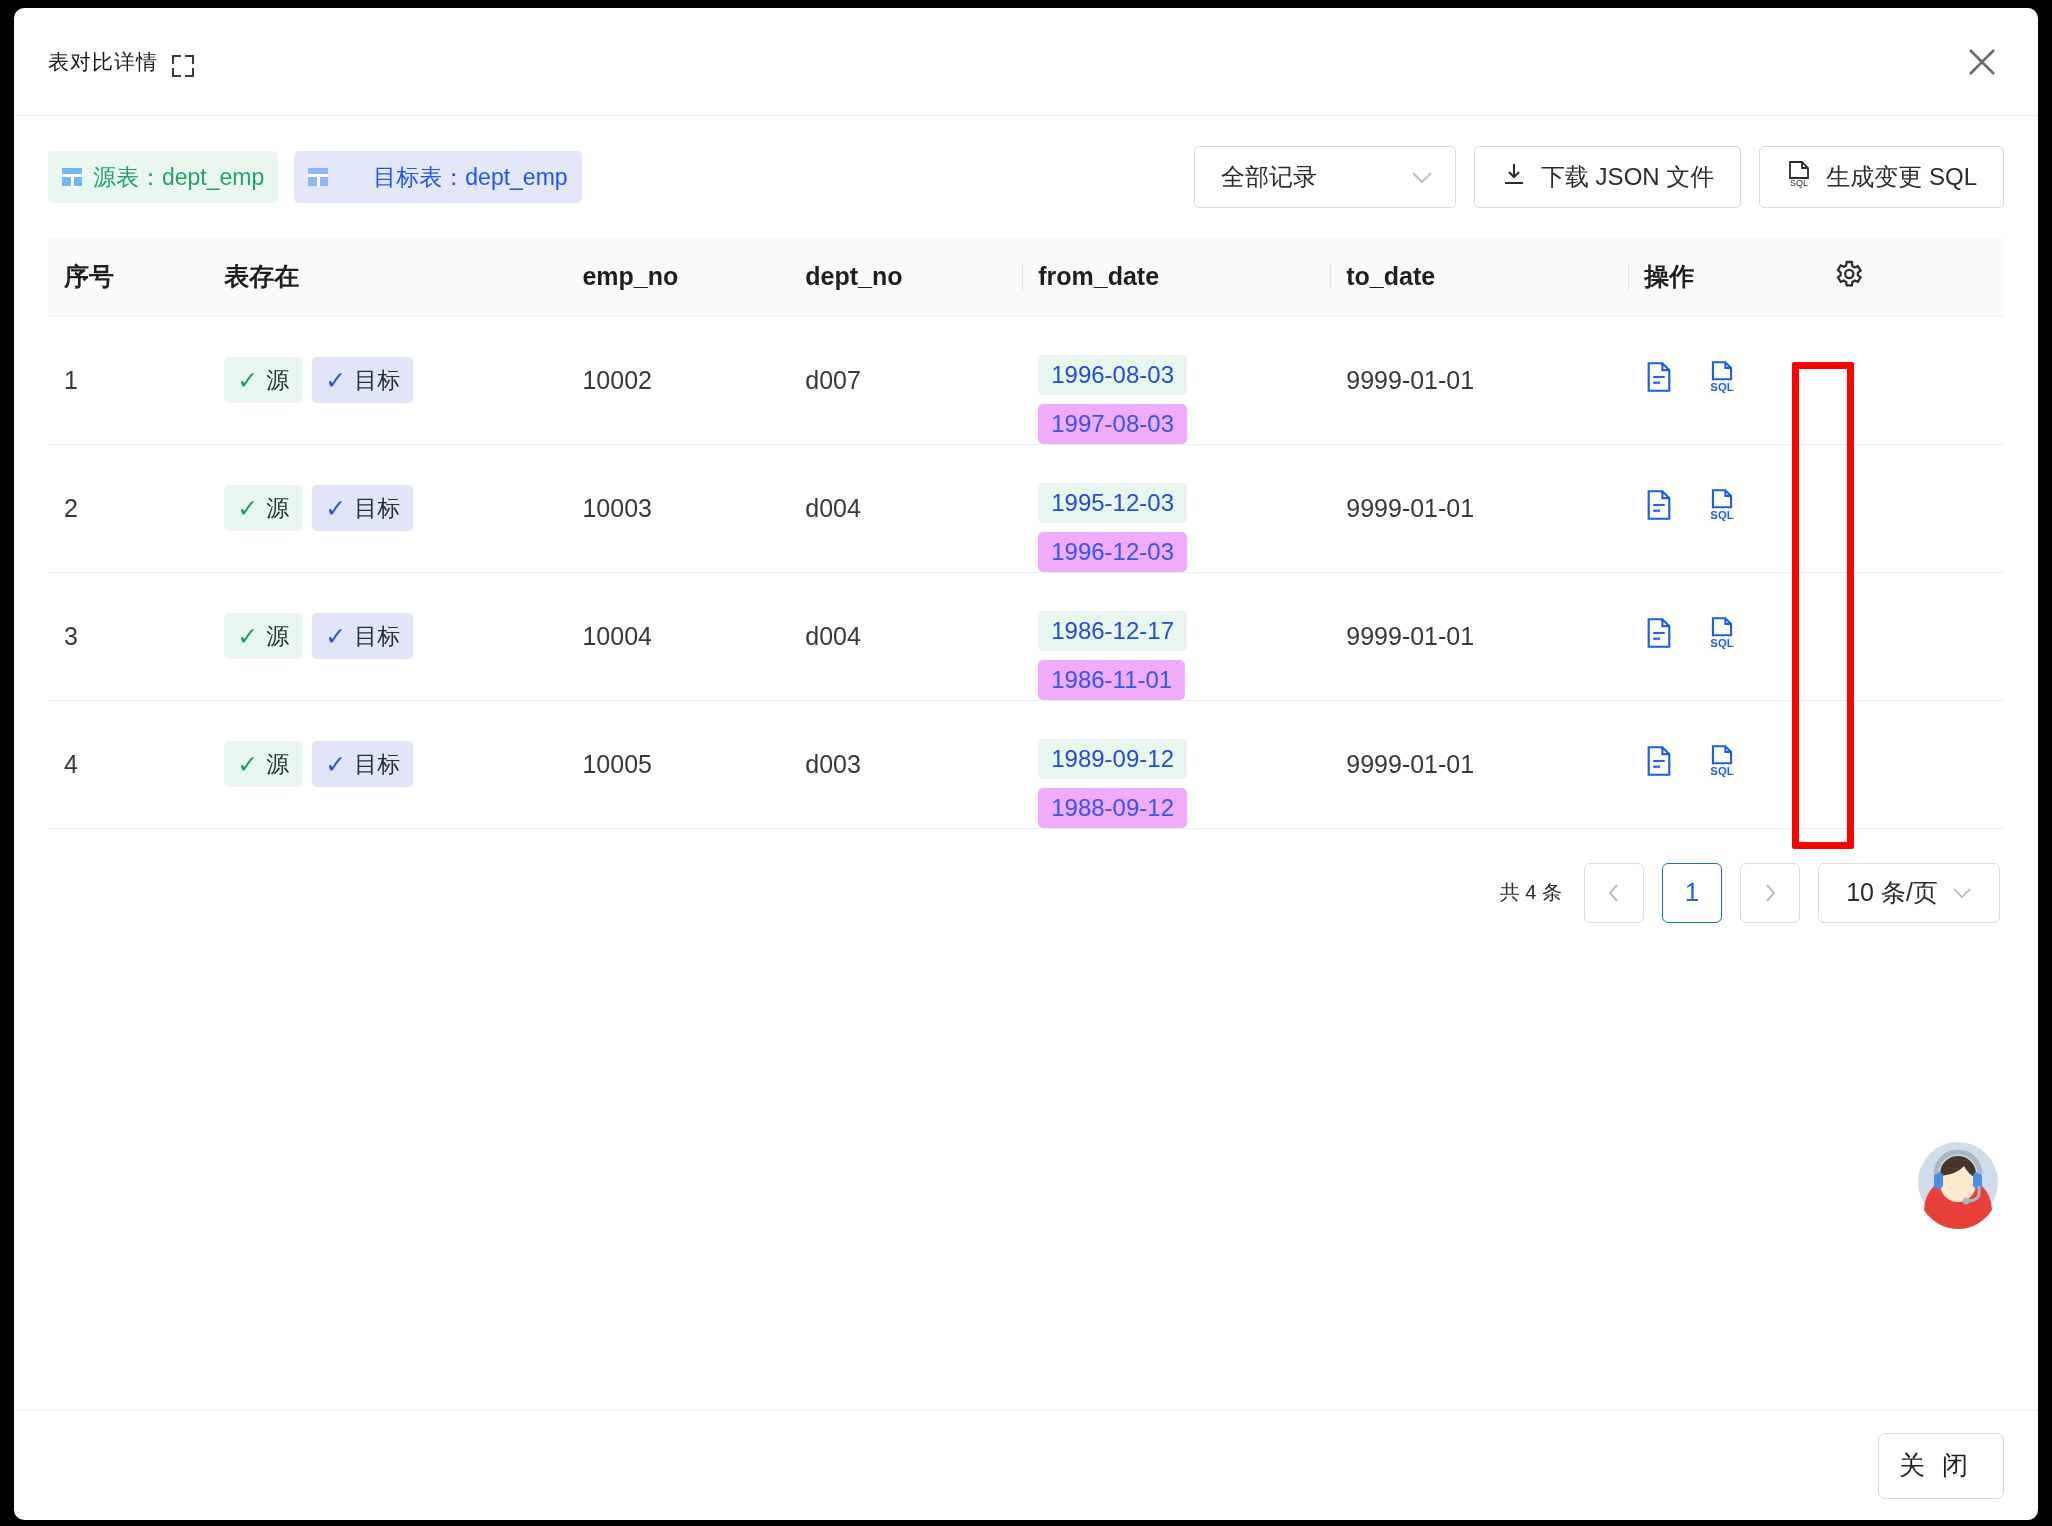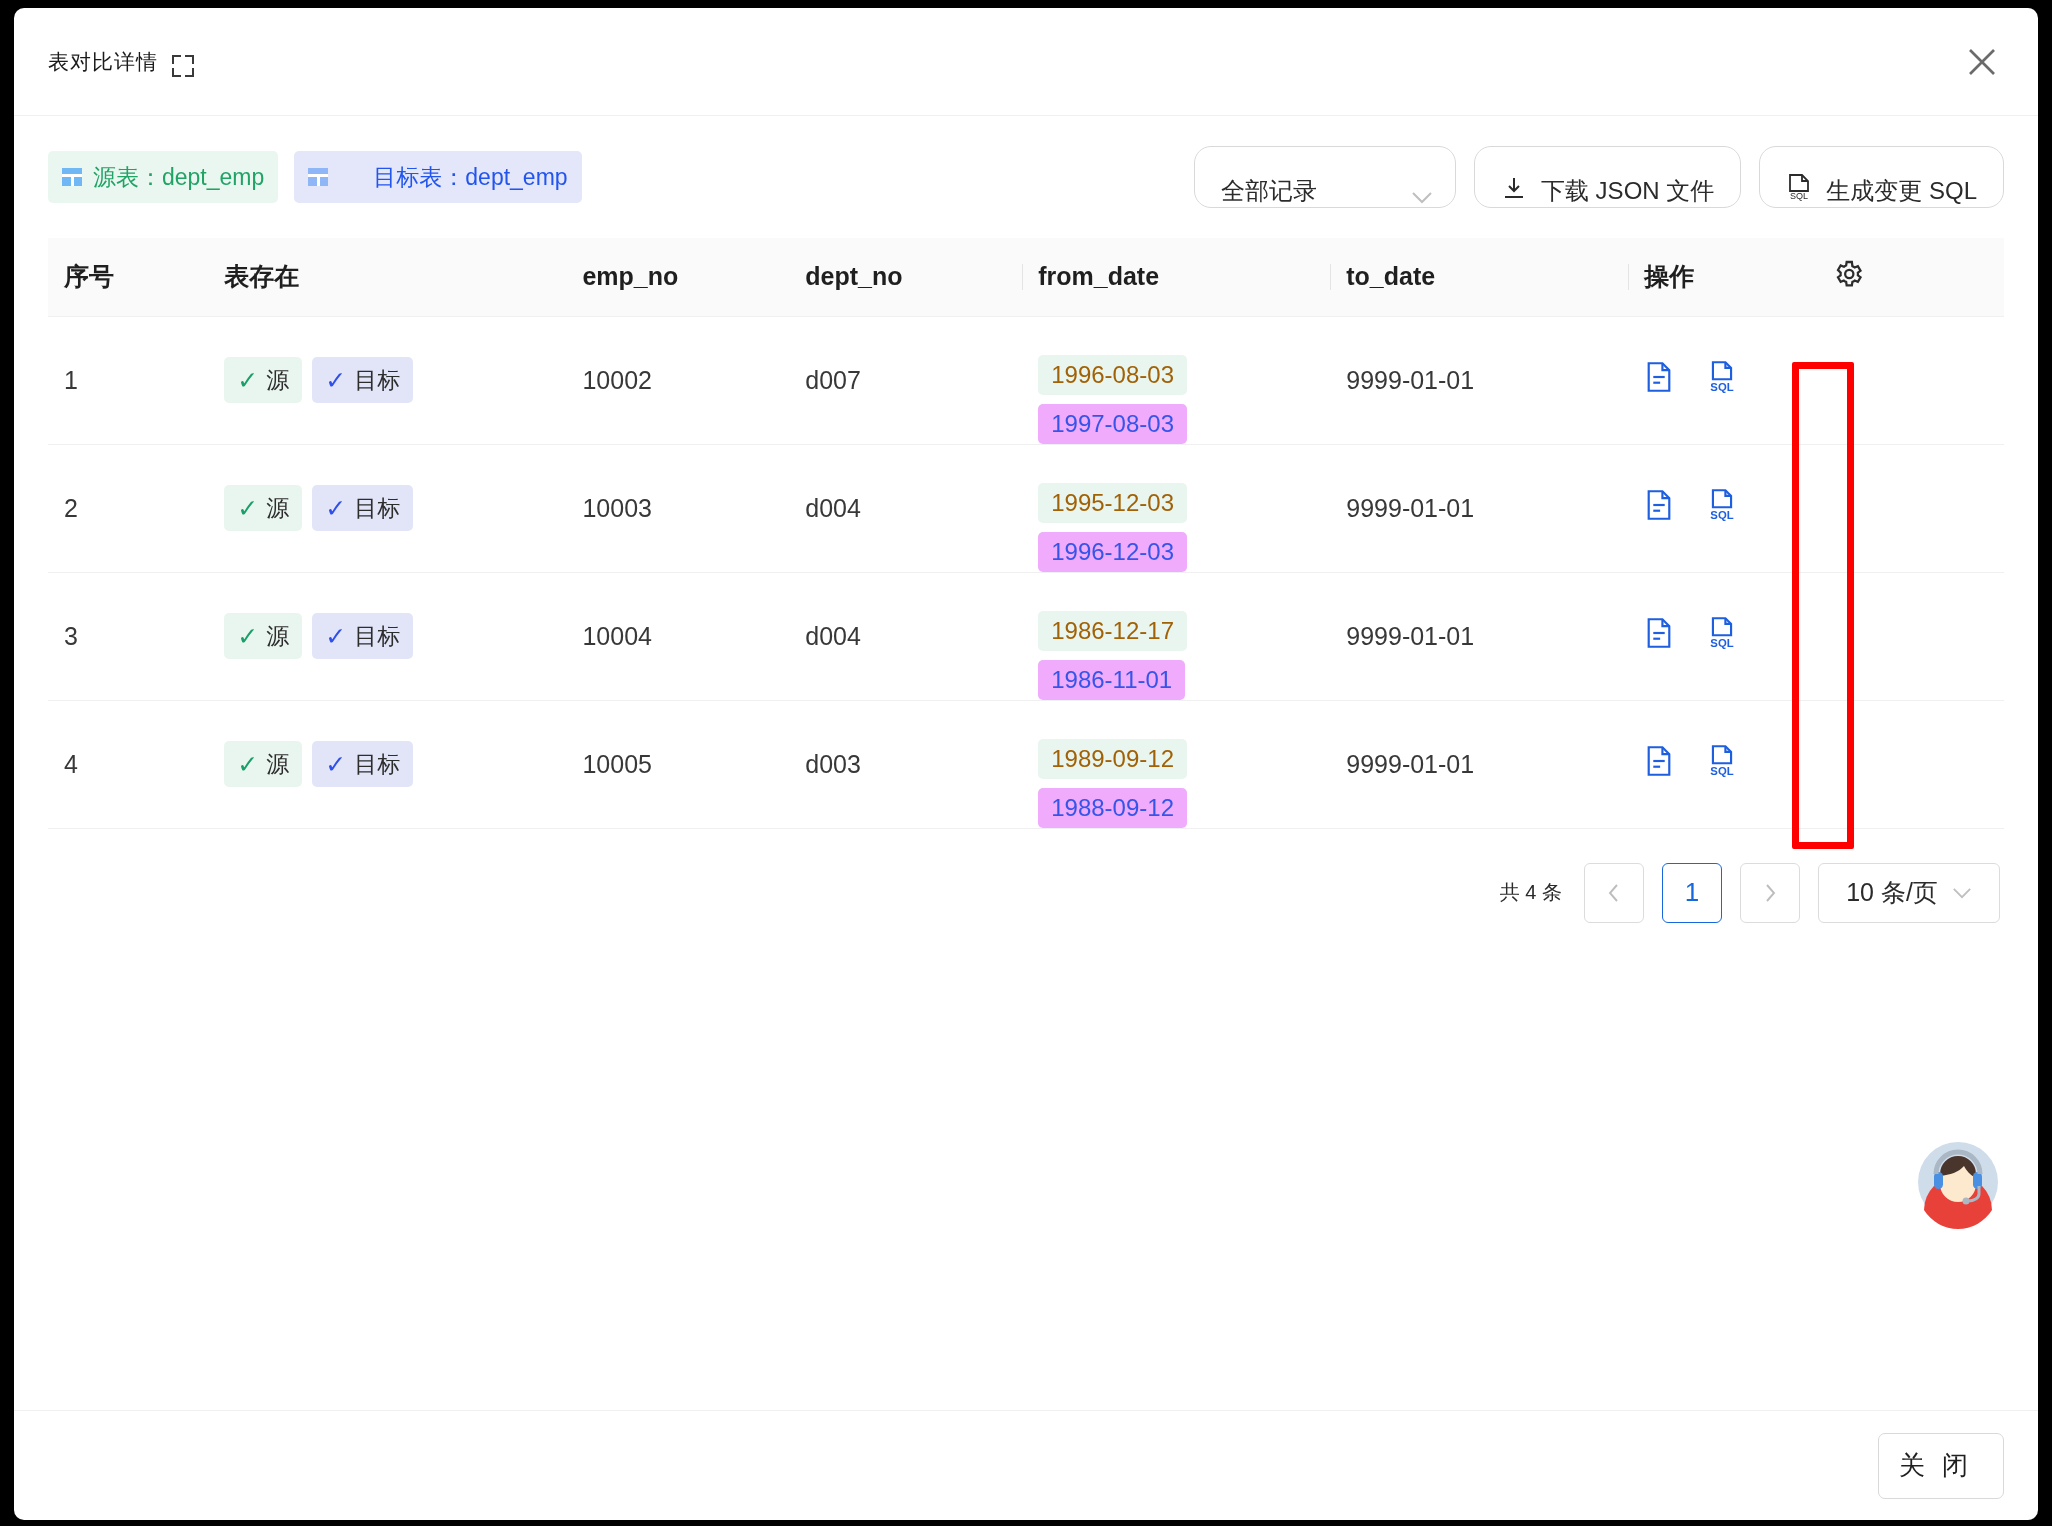--- a/index.html
+++ b/index.html
@@ -122,26 +122,26 @@
     position: absolute;
     left: 9px; top: 6px;
     width: 2.5px; height: 12px;
     background: #ffffff;
   }
 
   .toolbar-actions { display: flex; align-items: center; gap: 18px; }
   .btn {
     height: 62px;
     border: 1px solid #d9d9d9;
-    border-radius: 17px;
+    border-radius: 5px;
     background: #fff;
     font-size: 24px;
     color: #2b2b2b;
     display: inline-flex;
-    align-items: flex-end;
+    align-items: center;
     gap: 14px;
     padding: 0 26px;
     cursor: pointer;
     font-family: inherit;
     white-space: nowrap;
   }
   .select-box {
     width: 262px;
     justify-content: space-between;
     padding: 0 22px 0 26px;
@@ -212,21 +212,21 @@
 
   .date-stack { display: flex; flex-direction: column; gap: 9px; align-items: flex-start; }
   .date-pill {
     display: inline-block;
     padding: 5px 13px;
     border-radius: 5px;
     font-size: 24px;
     line-height: 1.25;
     white-space: nowrap;
   }
-  .date-pill.src { background: #e9f6ef; color: #a16207; margin-top: 38px; }
+  .date-pill.src { background: #e9f6ef; color: #1d4ed8; margin-top: 38px; }
   .date-pill.tgt { background: #f0abfc; color: #3555e8; }
 
   .act-cell { white-space: nowrap; }
   .act-ico {
     display: inline-block;
     cursor: pointer;
     vertical-align: middle;
   }
 
   .gear-btn {

